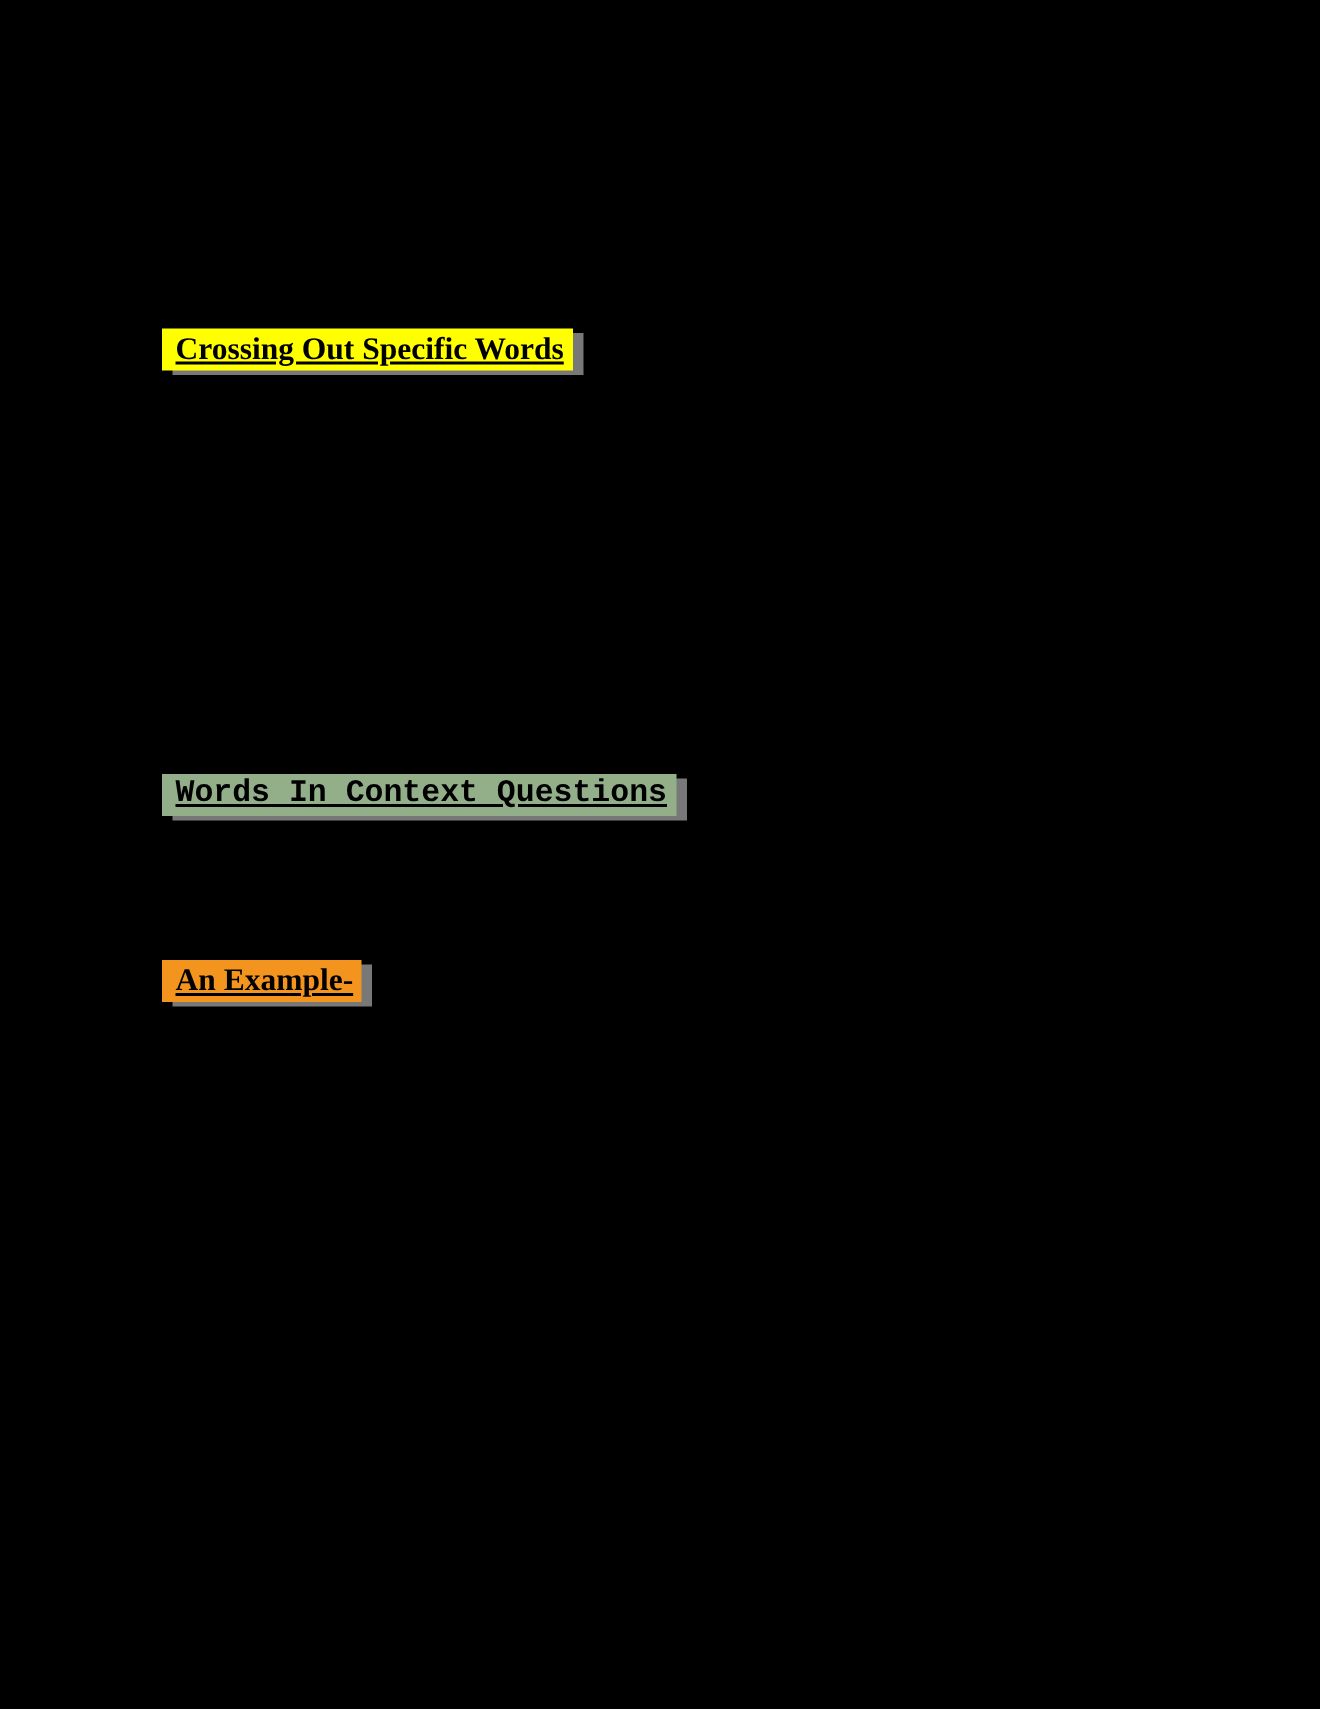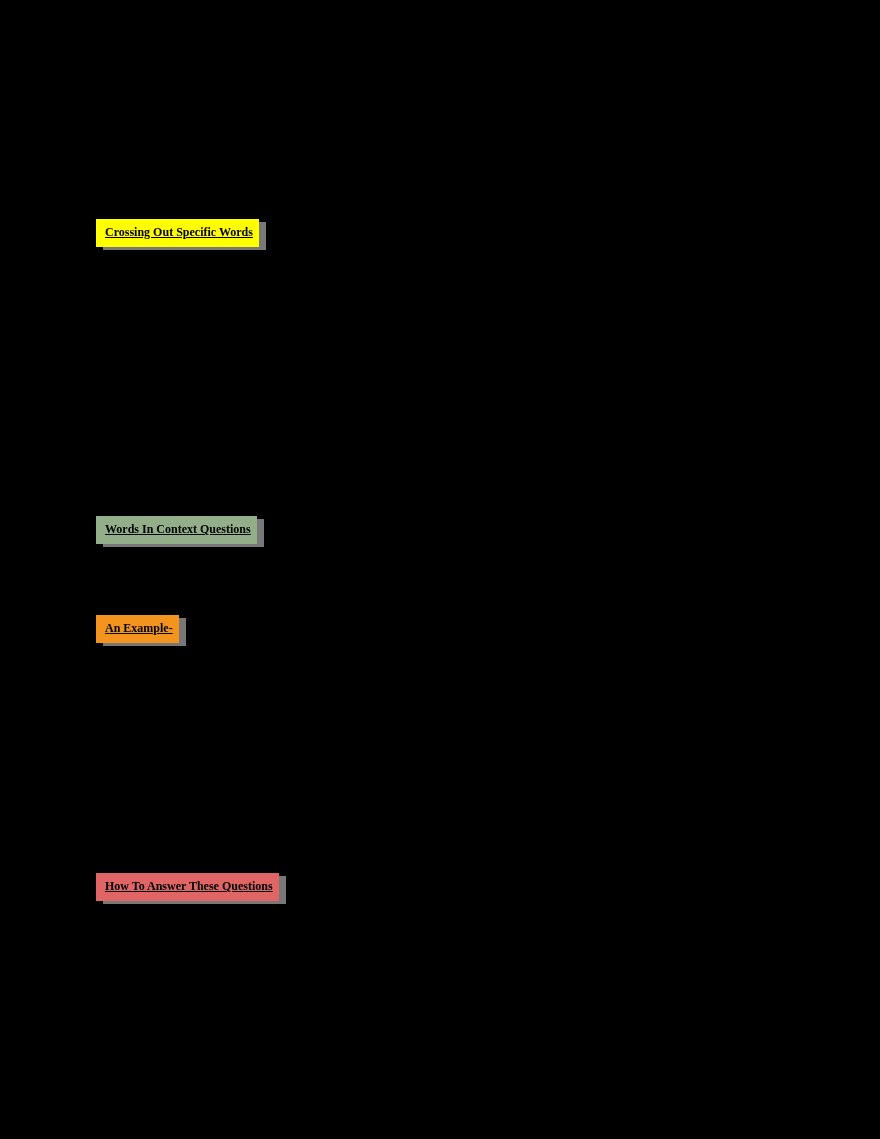--- a/index.html
+++ b/index.html
@@ -12,45 +12,44 @@
     font-family: "Liberation Serif", serif;
   }
   .page {
     position: relative;
     width: 880px;
     height: 1139px;
     background: #000000;
   }
   .heading {
     position: absolute;
-    left: 96px;
+    left: 108px;
     display: inline-block;
     white-space: nowrap;
     color: #000000;
     font-weight: bold;
-    font-size: 12px;
+    font-size: 21px;
     line-height: 19px;
     padding: 4px 6px 5px 9px;
     text-decoration: underline;
     
     box-shadow: 7px 3px 0 rgba(160,160,160,0.75);
   }
   .h1 { top: 219px; }
   .h2 { top: 417px; }
-  .h3 { top: 516px; }
+  .h3 { top: 516px; font-family: Liberation Mono, monospace; }
   .h4 { top: 615px; }
   .h5 { top: 873px; }
 </style>
 </head>
 <body>
 
 <div class="page">
 
   <span class="heading h1" style="background-color: rgb(255, 255, 0);">Crossing Out Specific Words</span>
 
 
   <span class="heading h3" style="background-color: rgb(147, 175, 138);">Words In Context Questions</span>
 
-  <span class="heading h4" style="background-color: rgb(242, 148, 29);">An Example-</span>
+  <span class="heading h4" style="background-color: rgb(242, 148, 29); margin-top: 25px;">An Example-</span>
 
-  <span class="heading h5" style="background-color: rgb(224, 102, 102);">How To Answer These Questions</span>
 
 </div>
 
 </body></html>

